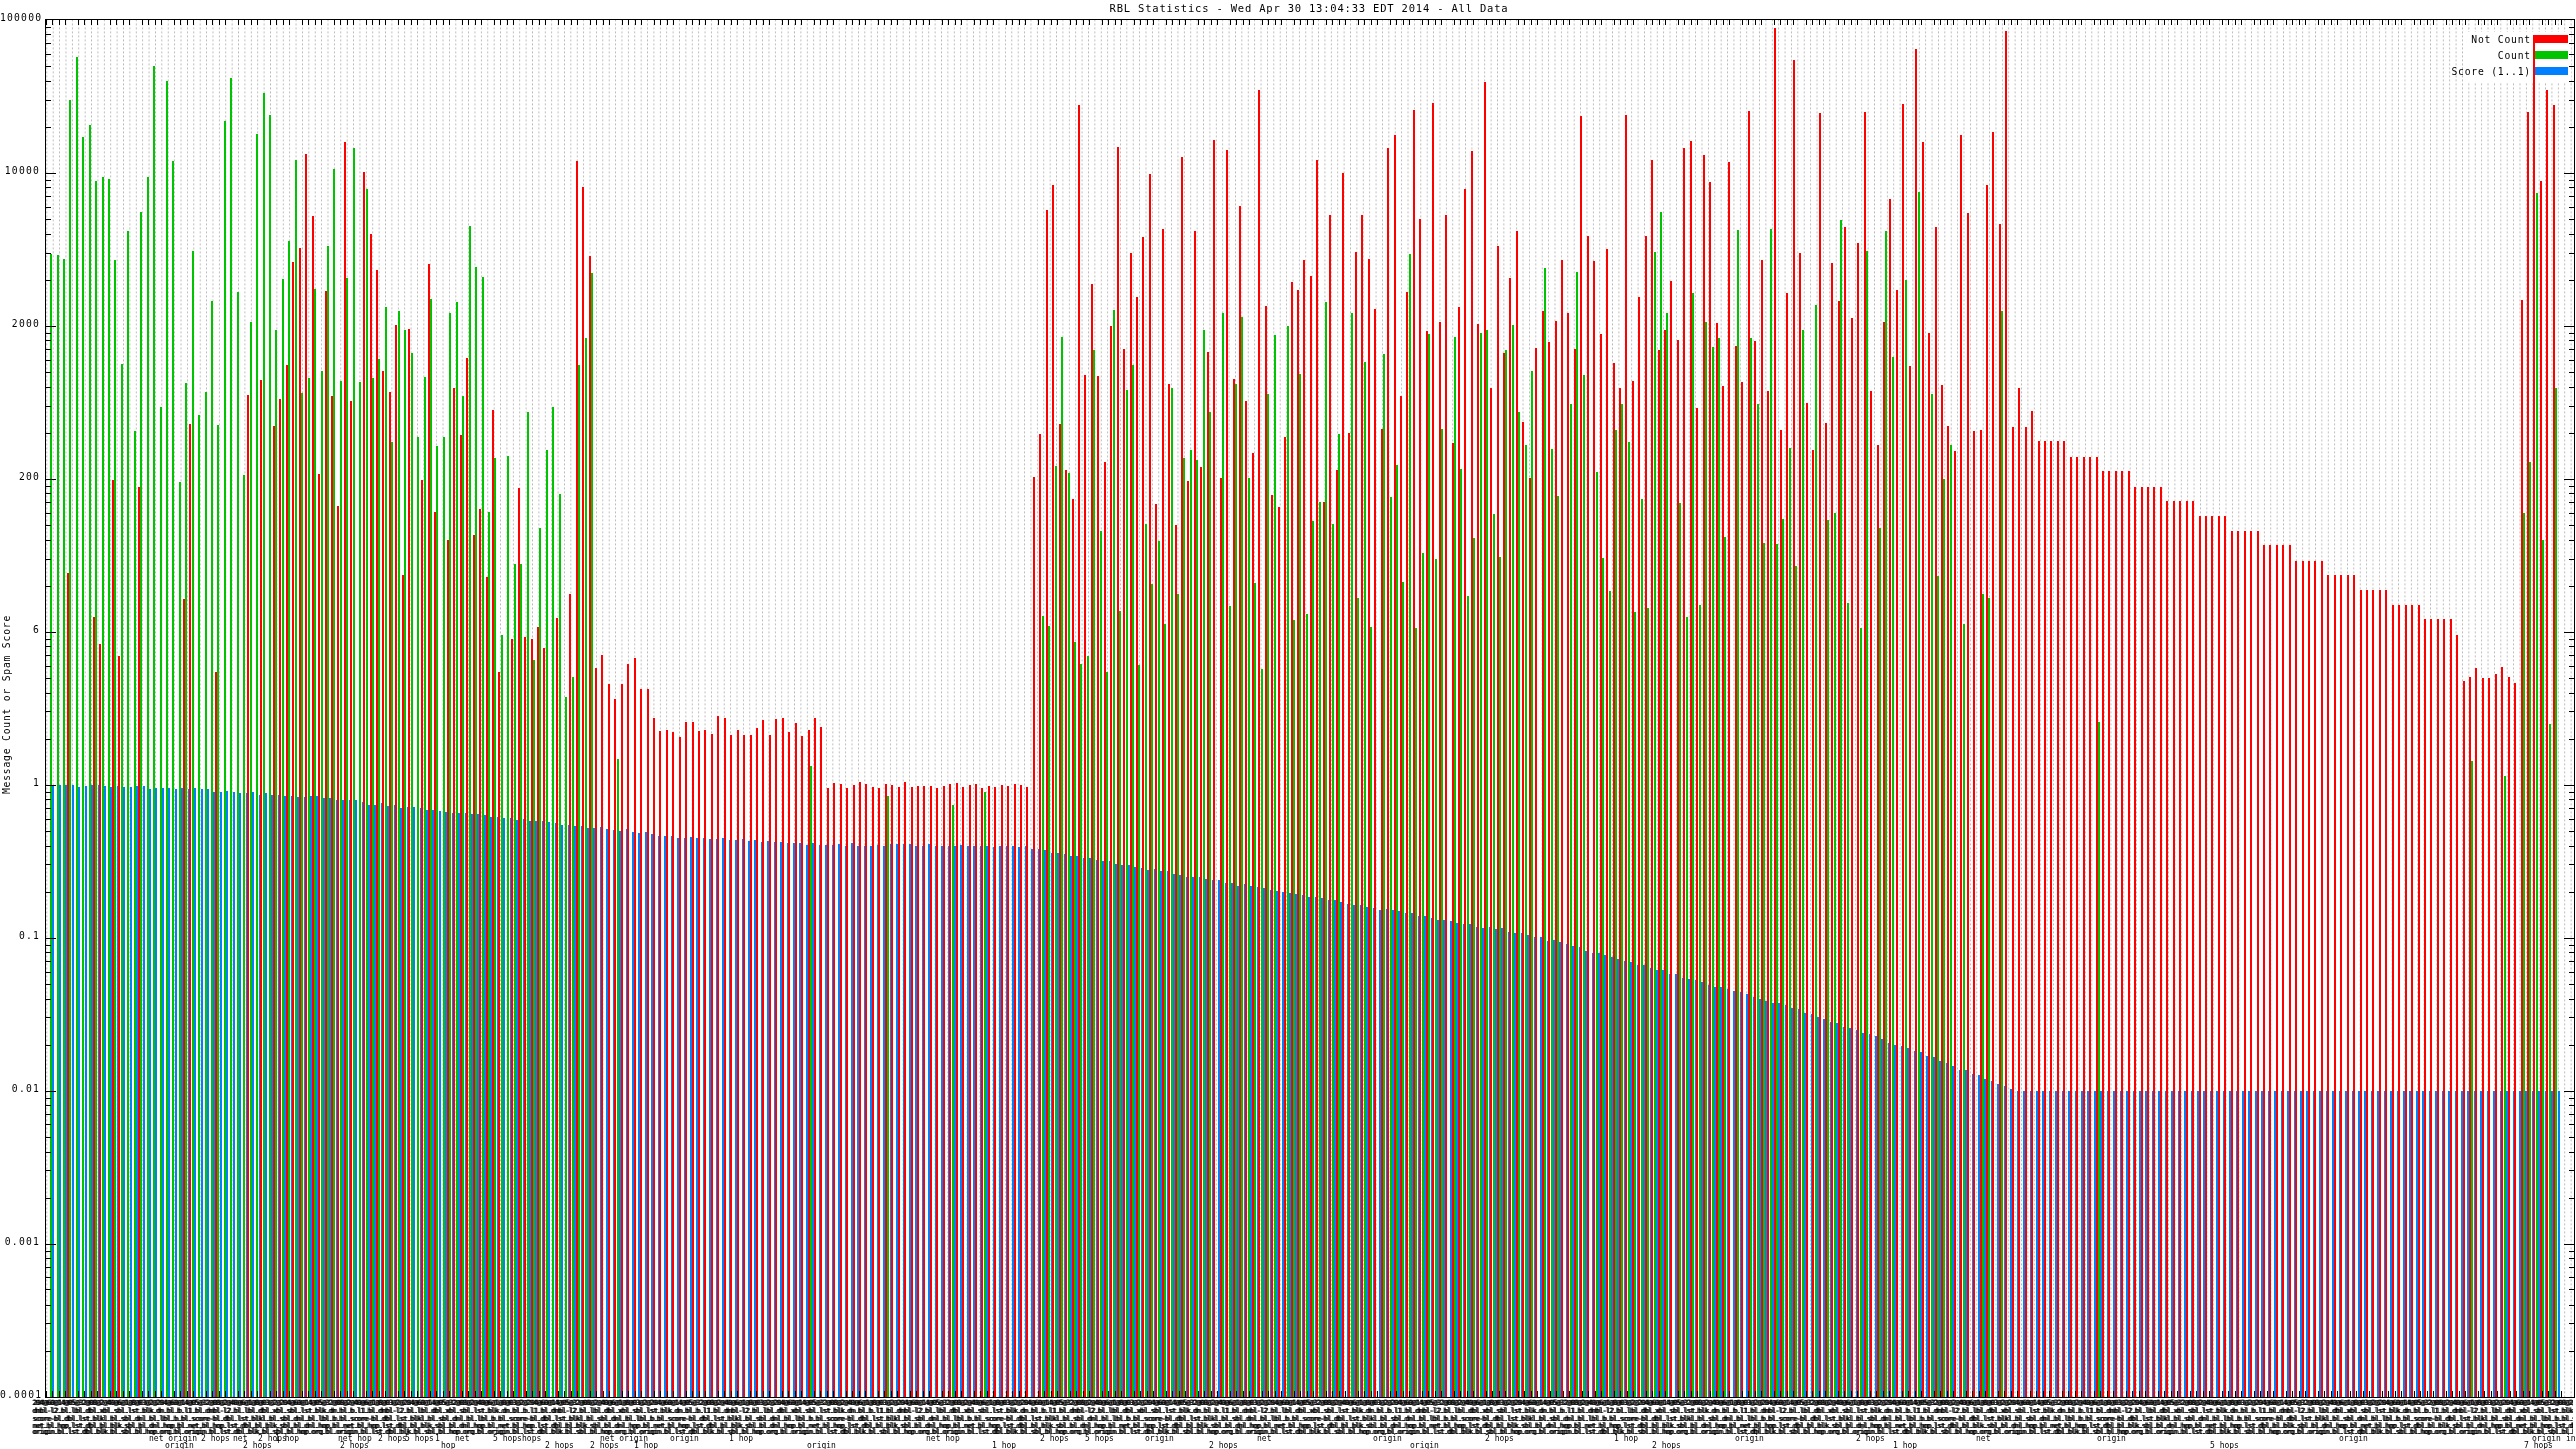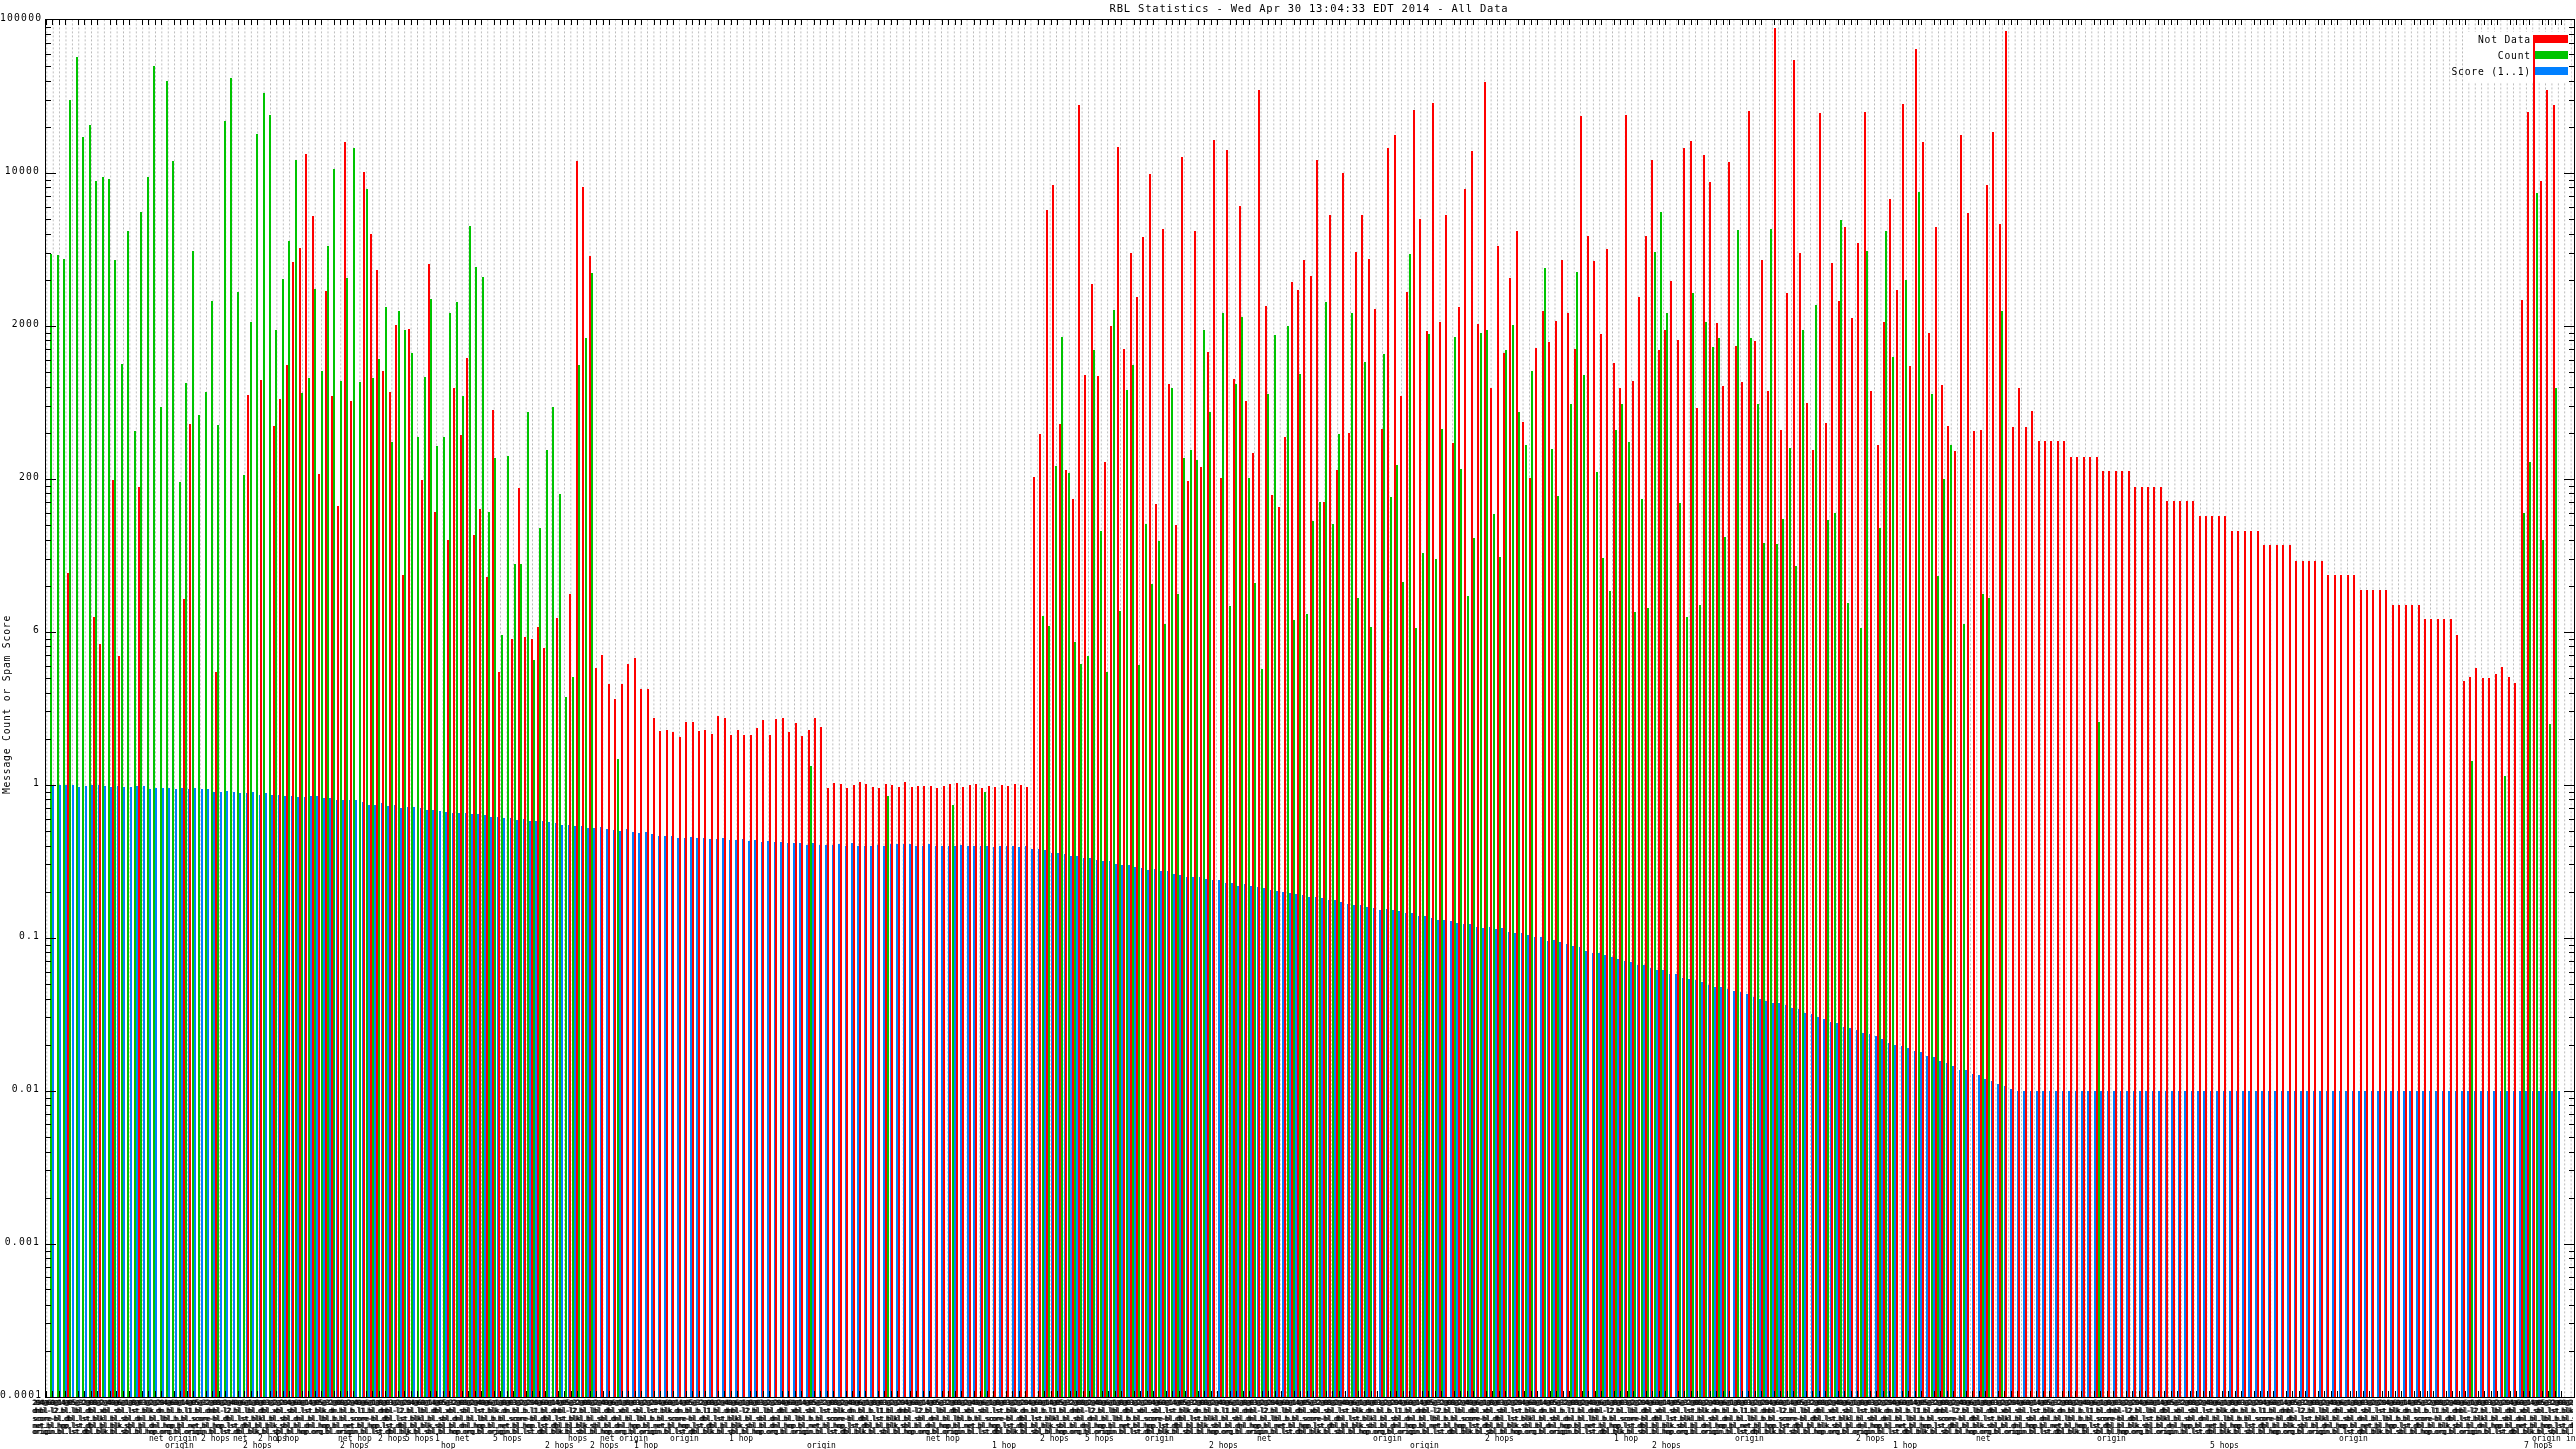--- a/index.html
+++ b/index.html
@@ -207,21 +207,21 @@
       <div class="ytickmark" style="top:1247px;left:0;width:4.8px"></div>
       <div class="ytickmark" style="top:1247px;right:0;width:4.8px"></div>
       <div class="ytickmark" style="top:1238px;left:0;width:4.8px"></div>
       <div class="ytickmark" style="top:1238px;right:0;width:4.8px"></div>
       <div class="ytickmark" style="top:1231px;left:0;width:4.8px"></div>
       <div class="ytickmark" style="top:1231px;right:0;width:4.8px"></div>
     </div>
 
   <div id="legend" style="left:2417px;top:12px;width:108px;height:50px;">
     <div class="lrow" style="top:0;">
-      <span class="llab">Not Data</span>
+      <span class="llab">Not Count</span>
       <span class="lswatch" style="background: rgb(255, 0, 0);"></span>
     </div>
     <div class="lrow" style="top:16px;">
       <span class="llab">Count</span>
       <span class="lswatch" style="background: rgb(0, 196, 0);"></span>
     </div>
     <div class="lrow" style="top:32px;">
       <span class="llab">Score (1..1)</span>
       <span class="lswatch" style="background: rgb(0, 128, 255);"></span>
     </div>
@@ -1230,21 +1230,21 @@
     <div class="frag" style="left:201px;top:1434px">2 hops</div>
     <div class="frag" style="left:233px;top:1434px">net</div>
     <div class="frag" style="left:258px;top:1434px">2 hops</div>
     <div class="frag" style="left:275px;top:1434px">1 hop</div>
     <div class="frag" style="left:338px;top:1434px">net hop</div>
     <div class="frag" style="left:378px;top:1434px">2 hops</div>
     <div class="frag" style="left:405px;top:1434px">5 hops</div>
     <div class="frag" style="left:435px;top:1434px">1</div>
     <div class="frag" style="left:455px;top:1434px">net</div>
     <div class="frag" style="left:493px;top:1434px">5 hops</div>
-    <div class="frag" style="left:568px;top:1434px">hops</div>
+    <div class="frag" style="left:522px;top:1434px">hops</div>
     <div class="frag" style="left:600px;top:1434px">net origin</div>
     <div class="frag" style="left:670px;top:1434px">origin</div>
     <div class="frag" style="left:729px;top:1434px">1 hop</div>
     <div class="frag" style="left:926px;top:1434px">net hop</div>
     <div class="frag" style="left:1040px;top:1434px">2 hops</div>
     <div class="frag" style="left:1085px;top:1434px">5 hops</div>
     <div class="frag" style="left:1145px;top:1434px">origin</div>
     <div class="frag" style="left:1257px;top:1434px">net</div>
     <div class="frag" style="left:1373px;top:1434px">origin</div>
     <div class="frag" style="left:1485px;top:1434px">2 hops</div>

